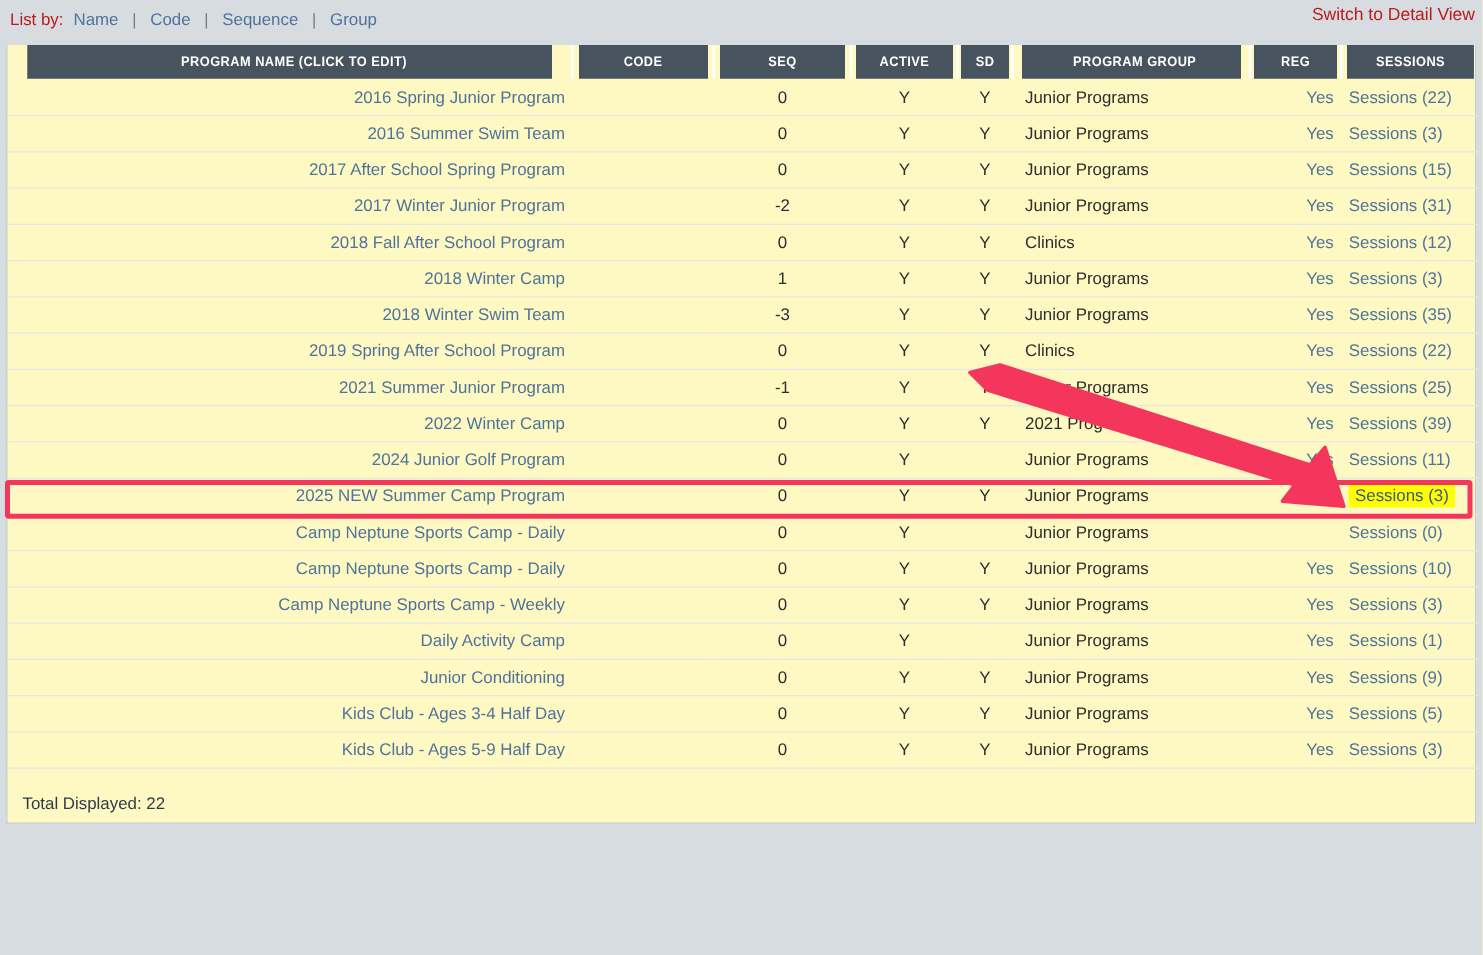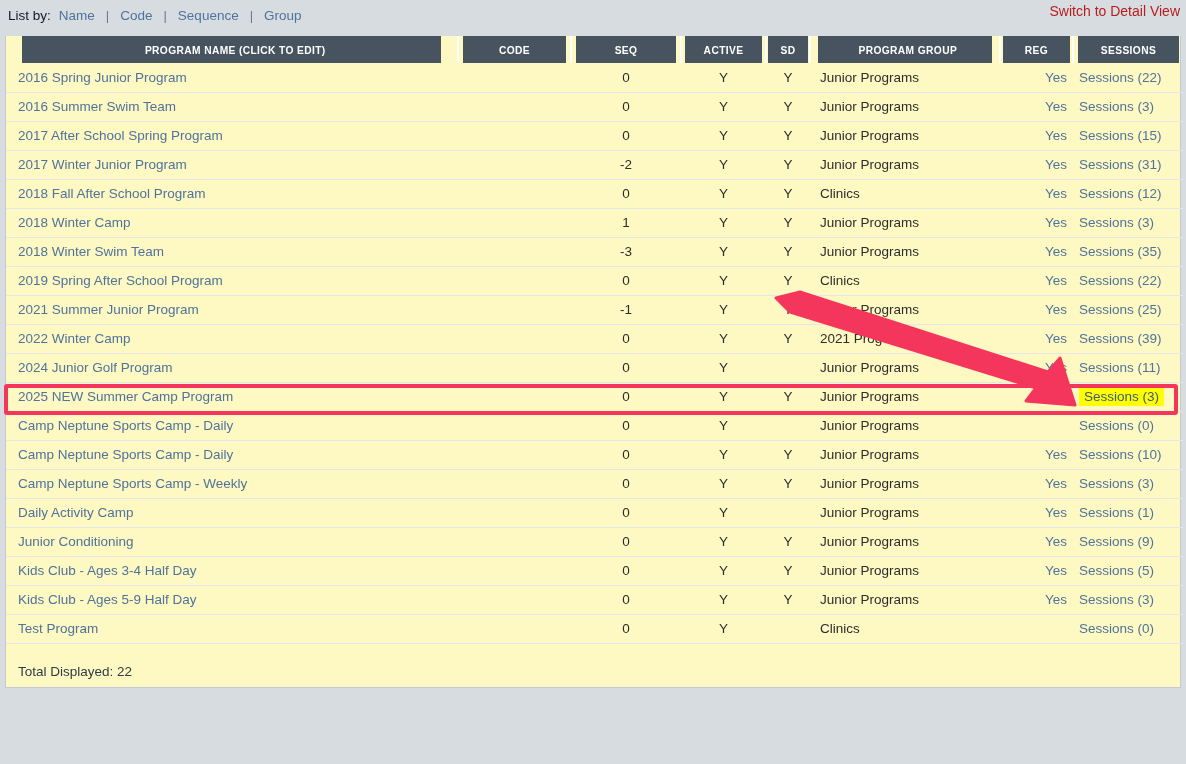--- a/index.html
+++ b/index.html
@@ -23,21 +23,21 @@
   .topbar {
     position: absolute;
     left: 0; top: 0;
     width: 1186px;
     height: 30px;
     display: flex;
     align-items: center;
   }
   .listby-label {
     margin-left: 8px;
-    color: #0f172a;
+    color: #b91c1c;
     font-size: 13.5px;
   }
   .listby-links {
     display: flex;
     align-items: flex-start;
   }
   .listby-links a {
     color: #4f739b;
     text-decoration: none;
     font-size: 13.5px;
@@ -96,21 +96,21 @@
     height: 29px;
     padding: 0 6px;
     border-bottom: 1px solid #e4e7ea;
     font-size: 13.5px;
     vertical-align: middle;
     white-space: nowrap;
     overflow: hidden;
   }
   table.grid tbody tr:last-child td { border-bottom: 1px solid #e4e7ea; }
 
-  .c-name   { width: 452px; text-align: left;   padding-left: 12px !important; }
+  .c-name   { width: 452px; text-align: right;   padding-left: 12px !important; }
   .c-code   { width: 113px; text-align: center; }
   .c-seq    { width: 110px; text-align: center; }
   .c-active { width: 85px;  text-align: center; }
   .c-sd     { width: 44px;  text-align: center; }
   .c-group  { width: 190px; text-align: left;   padding-left: 10px !important; }
   .c-reg    { width: 73px;  text-align: right; }
   .c-sess   { width: 110px; }
 
   .lnk {
     color: #4f739b;
@@ -371,30 +371,20 @@
         <tr>
           <td class="c-name"><a class="lnk" href="#">Kids Club - Ages 5-9 Half Day</a></td>
           <td class="c-code"><span class="plain"></span></td>
           <td class="c-seq"><span class="plain">0</span></td>
           <td class="c-active"><span class="plain">Y</span></td>
           <td class="c-sd"><span class="plain">Y</span></td>
           <td class="c-group"><span class="plain">Junior Programs</span></td>
           <td class="c-reg"><a class="lnk" href="#">Yes</a></td>
           <td class="c-sess"><a class="lnk" href="#">Sessions (3)</a></td>
         </tr>
-        <tr>
-          <td class="c-name"><a class="lnk" href="#">Test Program</a></td>
-          <td class="c-code"><span class="plain"></span></td>
-          <td class="c-seq"><span class="plain">0</span></td>
-          <td class="c-active"><span class="plain">Y</span></td>
-          <td class="c-sd"><span class="plain"></span></td>
-          <td class="c-group"><span class="plain">Clinics</span></td>
-          <td class="c-reg"></td>
-          <td class="c-sess"><a class="lnk" href="#">Sessions (0)</a></td>
-        </tr>
         <tr class="total-row">
           <td colspan="8">Total Displayed: 22</td>
         </tr>
       </tbody>
   </table>
 </div>
 
 <div class="overlay">
   <div class="hl-rect"></div>
   <svg width="1186" height="764" style="position:absolute;left:0;top:0">

